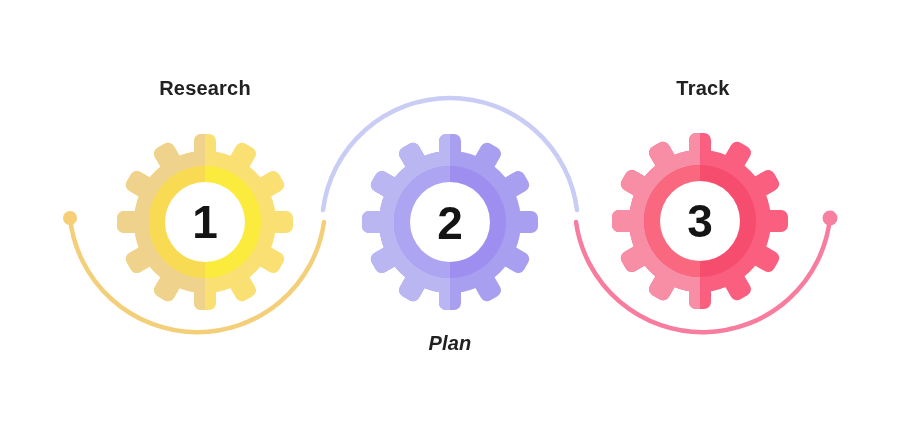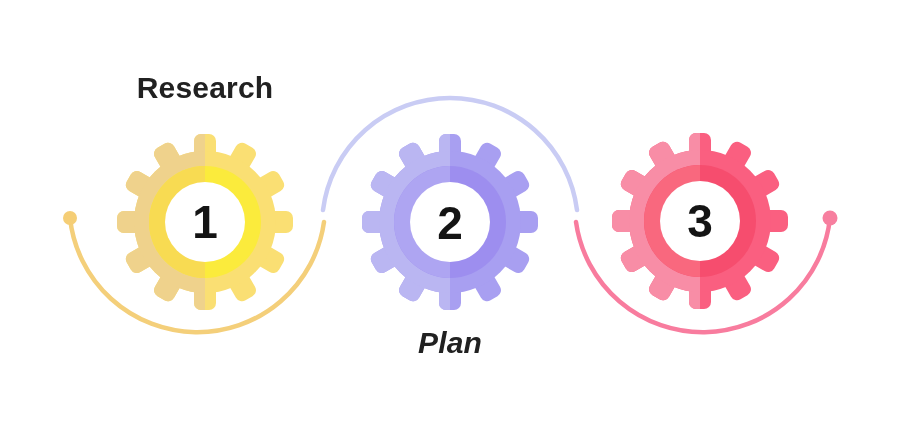--- a/index.html
+++ b/index.html
@@ -4,21 +4,21 @@
 <style>
   html,body{margin:0;padding:0;}
   body{
     width:900px;height:430px;background:#ffffff;overflow:hidden;
     font-family:"Liberation Sans",sans-serif;
   }
   .stage{position:relative;width:900px;height:430px;}
   .stage svg{position:absolute;left:0;top:0;}
   .step-label{
     position:absolute;transform:translate(-50%,-50%);
-    font-size:30px;font-weight:700;color:#212121;
+    font-size:20px;font-weight:700;color:#212121;
     letter-spacing:.2px;white-space:nowrap;
   }
   .gear-number{
     position:absolute;transform:translate(-50%,-50%);
     font-size:46px;font-weight:700;color:#141414;line-height:1;
   }
 </style>
 </head>
 <body>
 
@@ -68,18 +68,19 @@
       <use href="#gearSil" fill="#FA5F80"></use>
       <use href="#gearSil" clip-path="url(#clipLeft)" fill="#F88DA6"></use>
       <circle r="56" fill="#F64D6E"></circle>
       <circle r="56" clip-path="url(#clipLeft)" fill="#F9687E"></circle>
       <circle r="40" fill="#FFFFFF"></circle>
     </g>
   </svg>
 
   <div class="step-label" style="left:205px;top:88px;">Research</div>
   <div class="step-label" style="left:450px;top:343px;font-style:italic;">Plan</div>
+  <div class="step-label" style="left:703px;top:88px;">Track</div>
 
   <div class="gear-number" style="left:205px;top:222px;">1</div>
   <div class="gear-number" style="left:450px;top:223px;">2</div>
   <div class="gear-number" style="left:700px;top:221px;">3</div>
 
 </div>
 
 </body></html>

